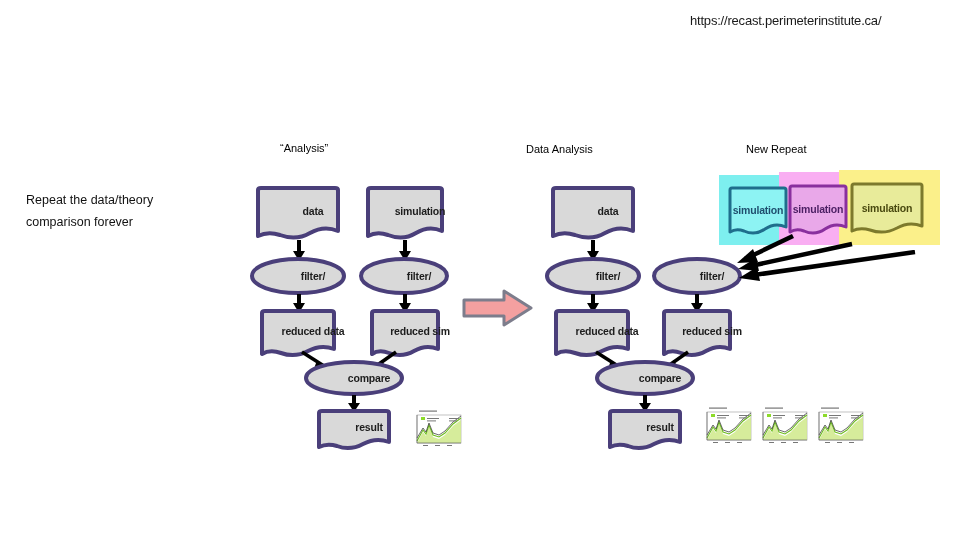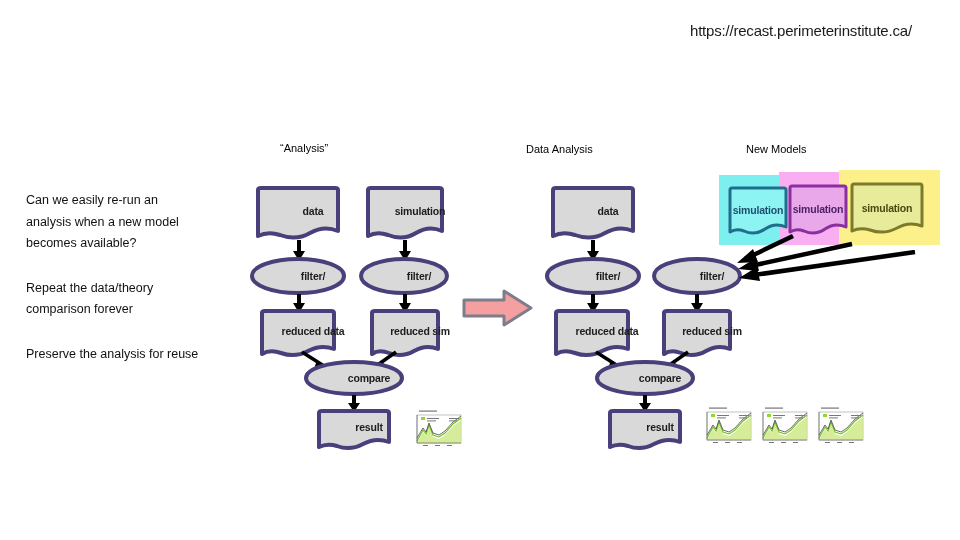--- a/index.html
+++ b/index.html
@@ -4,21 +4,21 @@
 <style>
   html,body{margin:0;padding:0;}
   body{
     width:960px;height:540px;background:#ffffff;overflow:hidden;position:relative;
     font-family:"Liberation Sans",sans-serif;color:#000;
   }
   .stage{position:absolute;left:0;top:0;width:960px;height:540px;}
 
   
   .url{
-    position:absolute;left:690px;top:22px;font-size:15px;letter-spacing:-0.2px;
+    position:absolute;left:690px;top:13px;font-size:13px;letter-spacing:-0.2px;
     color:#1a1a1a;white-space:nowrap;font-family:"Liberation Sans",sans-serif;
   }
   .logo{position:absolute;left:858px;top:28px;width:92px;height:44px;}
   .logo svg{display:block;}
 
   
   .title{
     position:absolute;left:55px;top:81px;font-size:41px;line-height:48px;
     color:#5bb6c9;font-weight:400;letter-spacing:-0.4px;white-space:nowrap;
   }
@@ -69,26 +69,24 @@
 <body>
 
 <div class="stage">
 
   <div class="url">https://recast.perimeterinstitute.ca/</div>
 
 
 
   <div class="colhead h1">“Analysis”</div>
   <div class="colhead h2">Data Analysis</div>
-  <div class="colhead h3">New Models</div>
+  <div class="colhead h3">New Repeat</div>
 
   <div class="bullets">
-    <p>Can we easily re-run an analysis when a new model becomes available?</p>
     <p>Repeat the data/theory comparison forever</p>
-    <p>Preserve the analysis for reuse</p>
   </div>
 
   <svg width="0" height="0" style="position:absolute">
     <defs>
       <g id="docshape"></g>
     </defs>
   </svg>
 
   <div class="node doc" style="left:254px;top:185px;width:88px;height:58px;">
     <svg width="88" height="58" viewBox="0 0 88 58">

